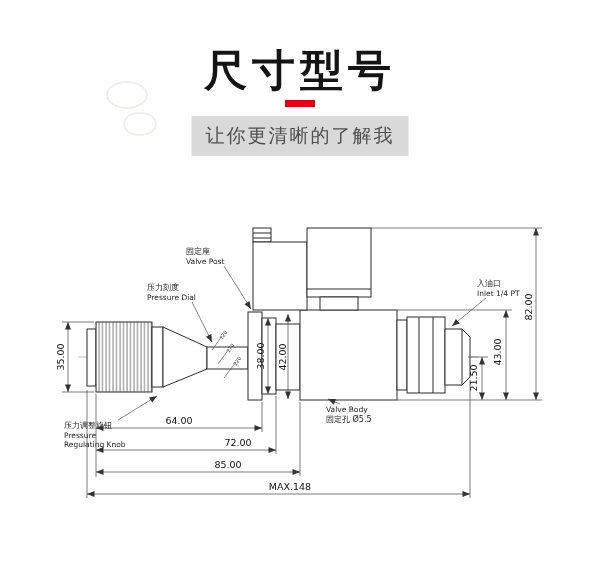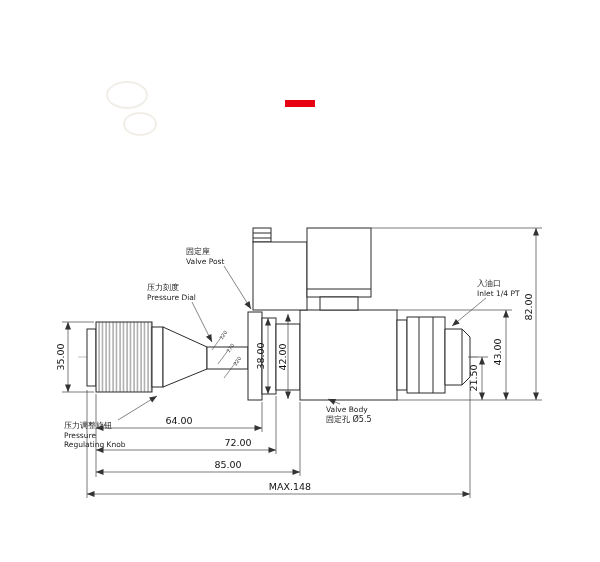--- a/index.html
+++ b/index.html
@@ -17,21 +17,23 @@
   .dim{font-size:9.5px;fill:#111;stroke:none;}
   .lbl{font-size:7.5px;fill:#222;stroke:none;}
   .lblc{font-size:8px;fill:#222;stroke:none;}
   .tick{font-size:5px;fill:#333;stroke:none;}
 </style>
 </head>
 <body>
 
 <div class="page">
 
+  <h1 class="title">尺寸型号</h1>
   <div class="accent-bar"></div>
+  <div class="subtitle">让你更清晰的了解我</div>
 
   <svg width="600" height="562" viewBox="0 0 600 562">
     <defs>
       <pattern id="knurl" width="3.5" height="8" patternUnits="userSpaceOnUse">
         <rect width="3.5" height="8" fill="#ffffff"></rect>
         <line x1="1" y1="0" x2="1" y2="8" stroke="#555" stroke-width="0.8"></line>
       </pattern>
       <marker id="arr" markerWidth="9" markerHeight="8" refX="8" refY="4" orient="auto-start-reverse" markerUnits="userSpaceOnUse">
         <path d="M0.5,1 L8,4 L0.5,7 Z" fill="#333"></path>
       </marker>

